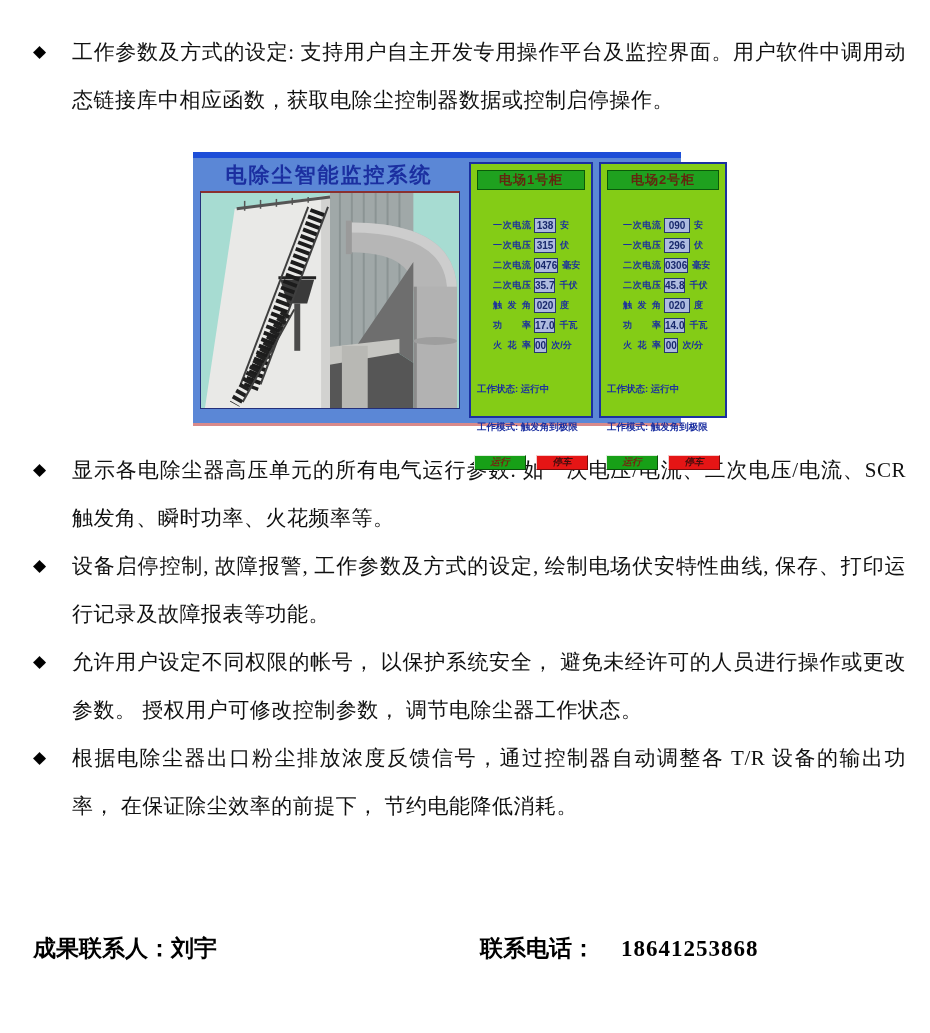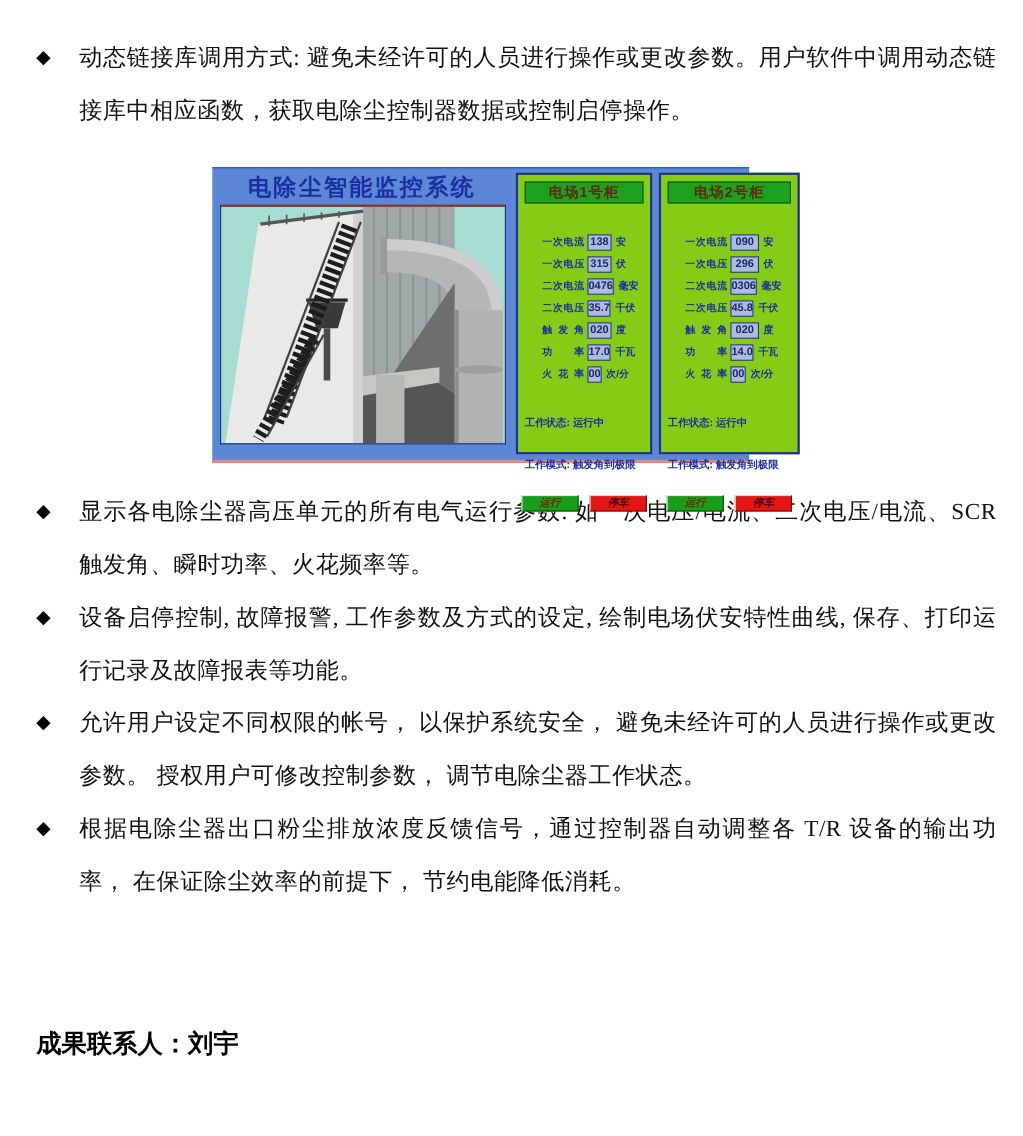--- a/index.html
+++ b/index.html
@@ -11,21 +11,21 @@
   .doc{padding:28px 24px 0 33px;}
   
   .bullet{display:flex;align-items:flex-start;}
   .diamond{width:39px;flex:0 0 39px;font-size:17px;line-height:48px;color:#000;}
   .btext{flex:1;font-size:21px;line-height:48px;text-align:justify;letter-spacing:.5px;}
   
   .heading{margin-top:20px;font-size:25px;line-height:30px;font-weight:bold;color:#000;}
   
   .shot{
     position:relative;margin:28px 0 0 160px;width:488px;height:265px;
-    background:#5b87d6;border-top:1px solid #1d4ed8;border-bottom:3px solid #d98a8a;
+    background:#5b87d6;border-top:6px solid #1d4ed8;border-bottom:3px solid #d98a8a;
     font-family:"Liberation Sans","DejaVu Sans",sans-serif;
   }
   .shot-title{
     position:absolute;left:0;top:3px;width:272px;text-align:center;
     font-size:21px;font-weight:bold;color:#1b2fa0;letter-spacing:2px;white-space:nowrap;
   }
   .photo{
     position:absolute;left:7px;top:33px;width:260px;height:218px;
     border:1px solid #24307a;border-top:2px solid #8a3030;box-sizing:border-box;overflow:hidden;
   }
@@ -76,21 +76,21 @@
   .footer .phone{position:absolute;left:447px;top:0;}
   .footer .phone-number{margin-left:26px;letter-spacing:1px;}
 </style>
 </head>
 <body>
 
 <div class="doc">
 
   <div class="bullet">
     <span class="diamond">◆</span>
-    <div class="btext">动态链接库调用方式: 避免未经许可的人员进行操作或更改参数。用户软件中调用动态链接库中相应函数，获取电除尘控制器数据或控制启停操作。</div>
+    <div class="btext">工作参数及方式的设定: 支持用户自主开发专用操作平台及监控界面。用户软件中调用动态链接库中相应函数，获取电除尘控制器数据或控制启停操作。</div>
   </div>
 
 
   <div class="shot">
     <div class="shot-title">电除尘智能监控系统</div>
 
     <div class="photo">
       <svg viewBox="0 0 260 218" preserveAspectRatio="none">
         <rect width="260" height="218" fill="#a7dcd2"></rect>
 
@@ -252,13 +252,14 @@
     <div class="bullet">
       <span class="diamond">◆</span>
       <div class="btext">根据电除尘器出口粉尘排放浓度反馈信号，通过控制器自动调整各 T/R 设备的输出功率， 在保证除尘效率的前提下， 节约电能降低消耗。</div>
     </div>
   </div>
 
 </div>
 
 <div class="footer">
   <span class="contact"><span>成果联系人：</span><span>刘宇</span></span>
+  <span class="phone"><span>联系电话：</span><span class="phone-number">18641253868</span></span>
 </div>
 
 </body></html>

